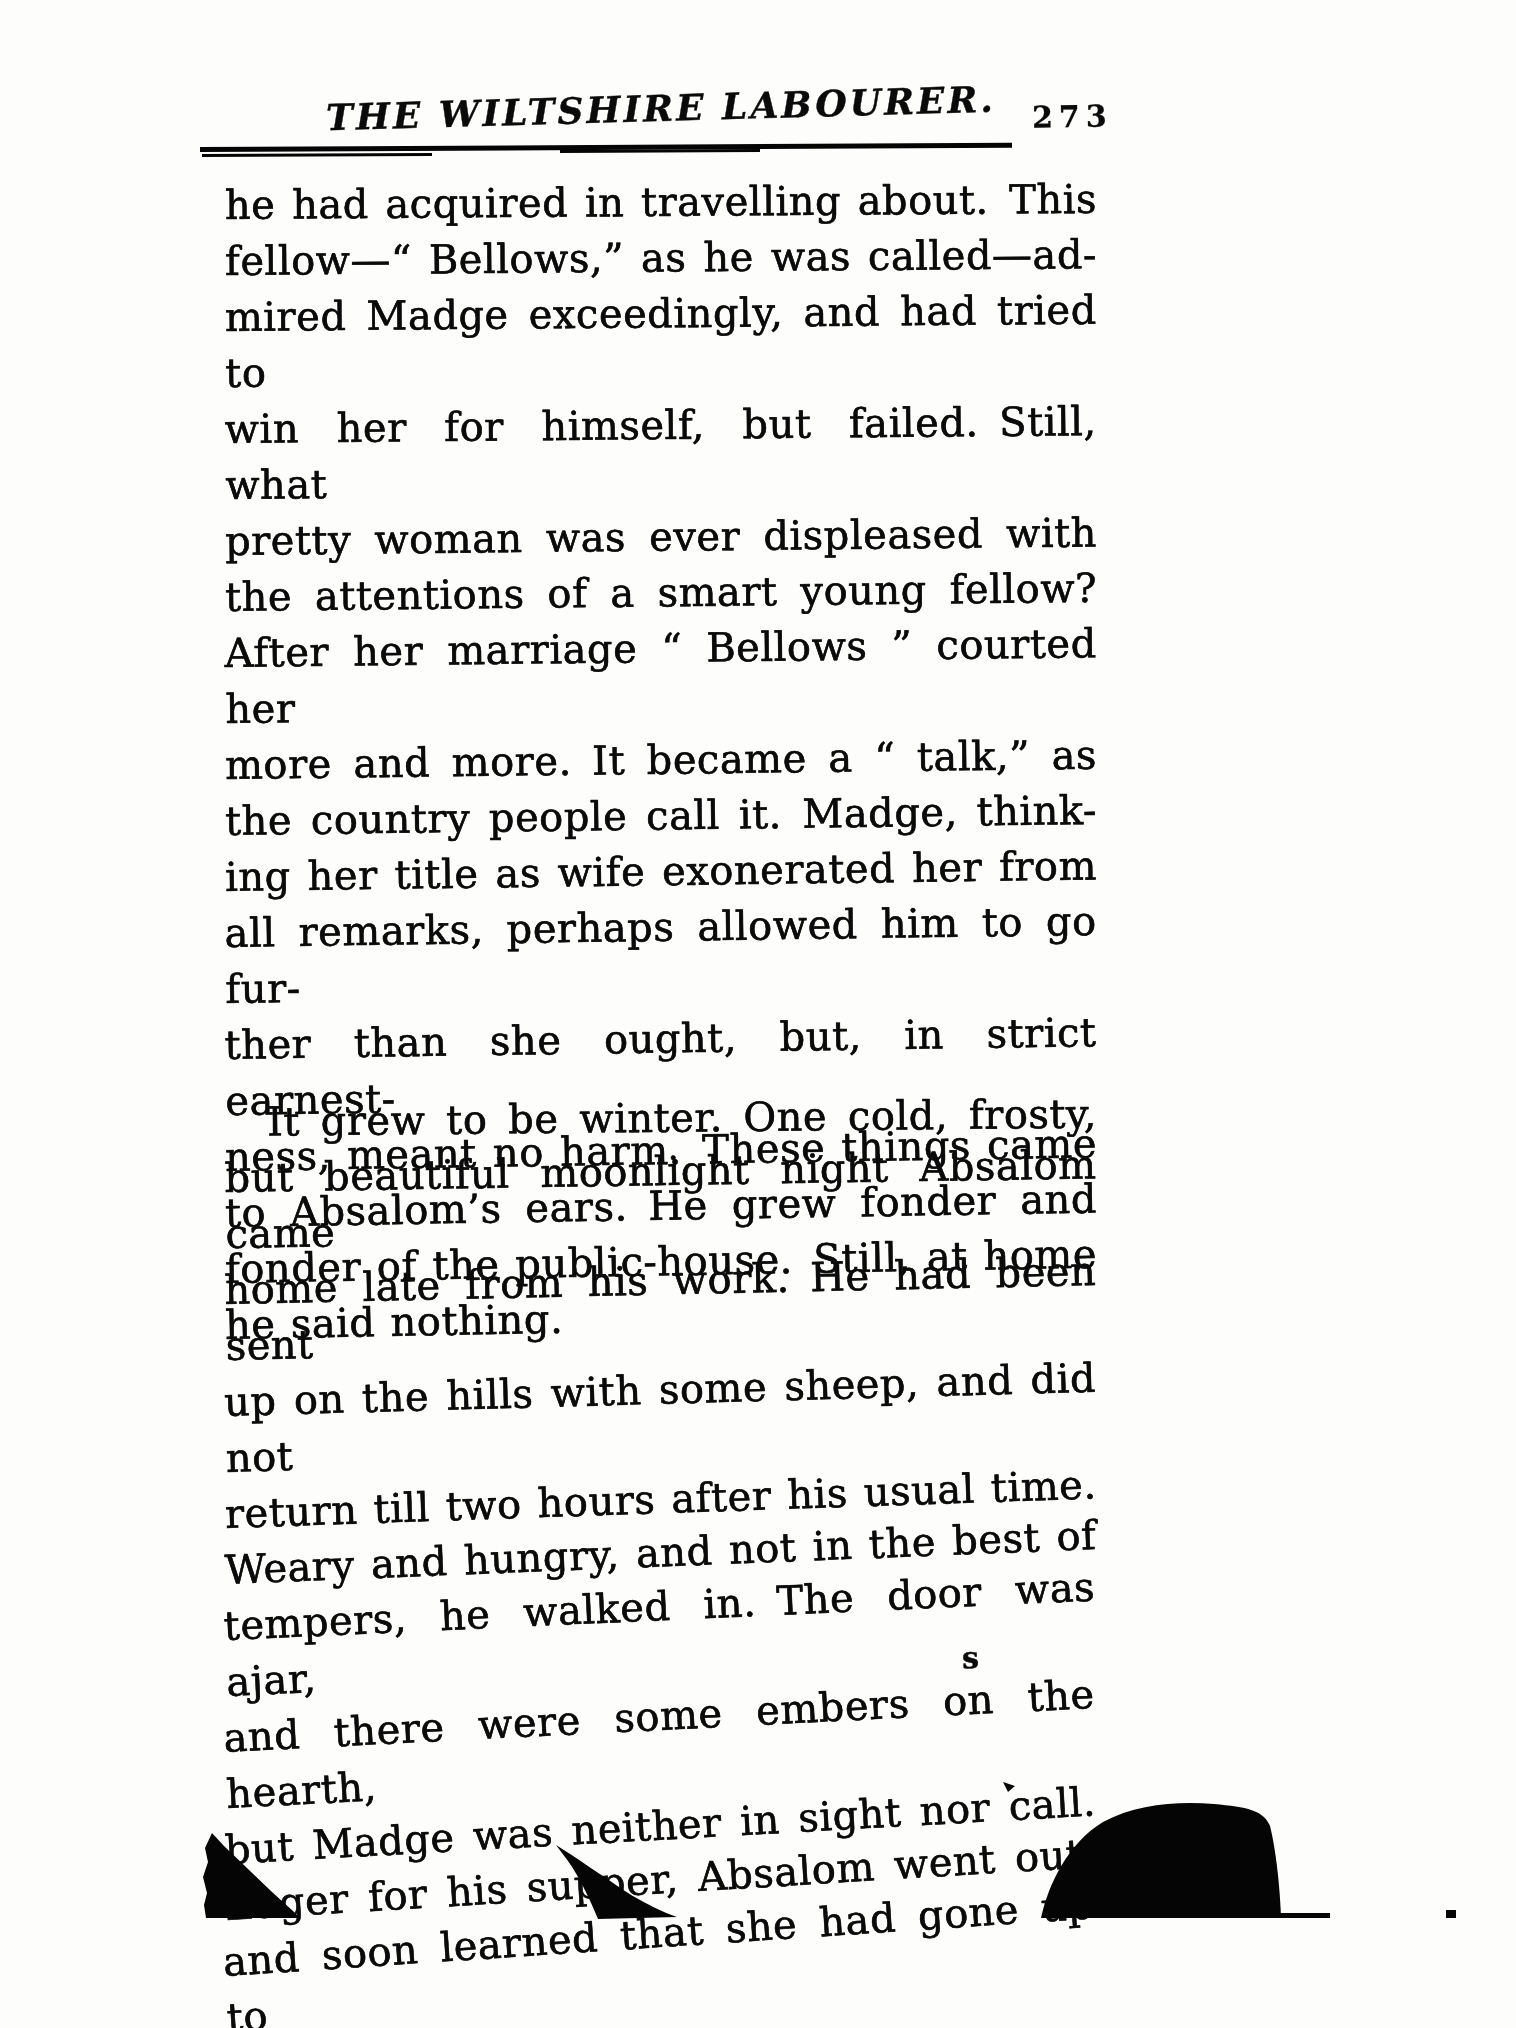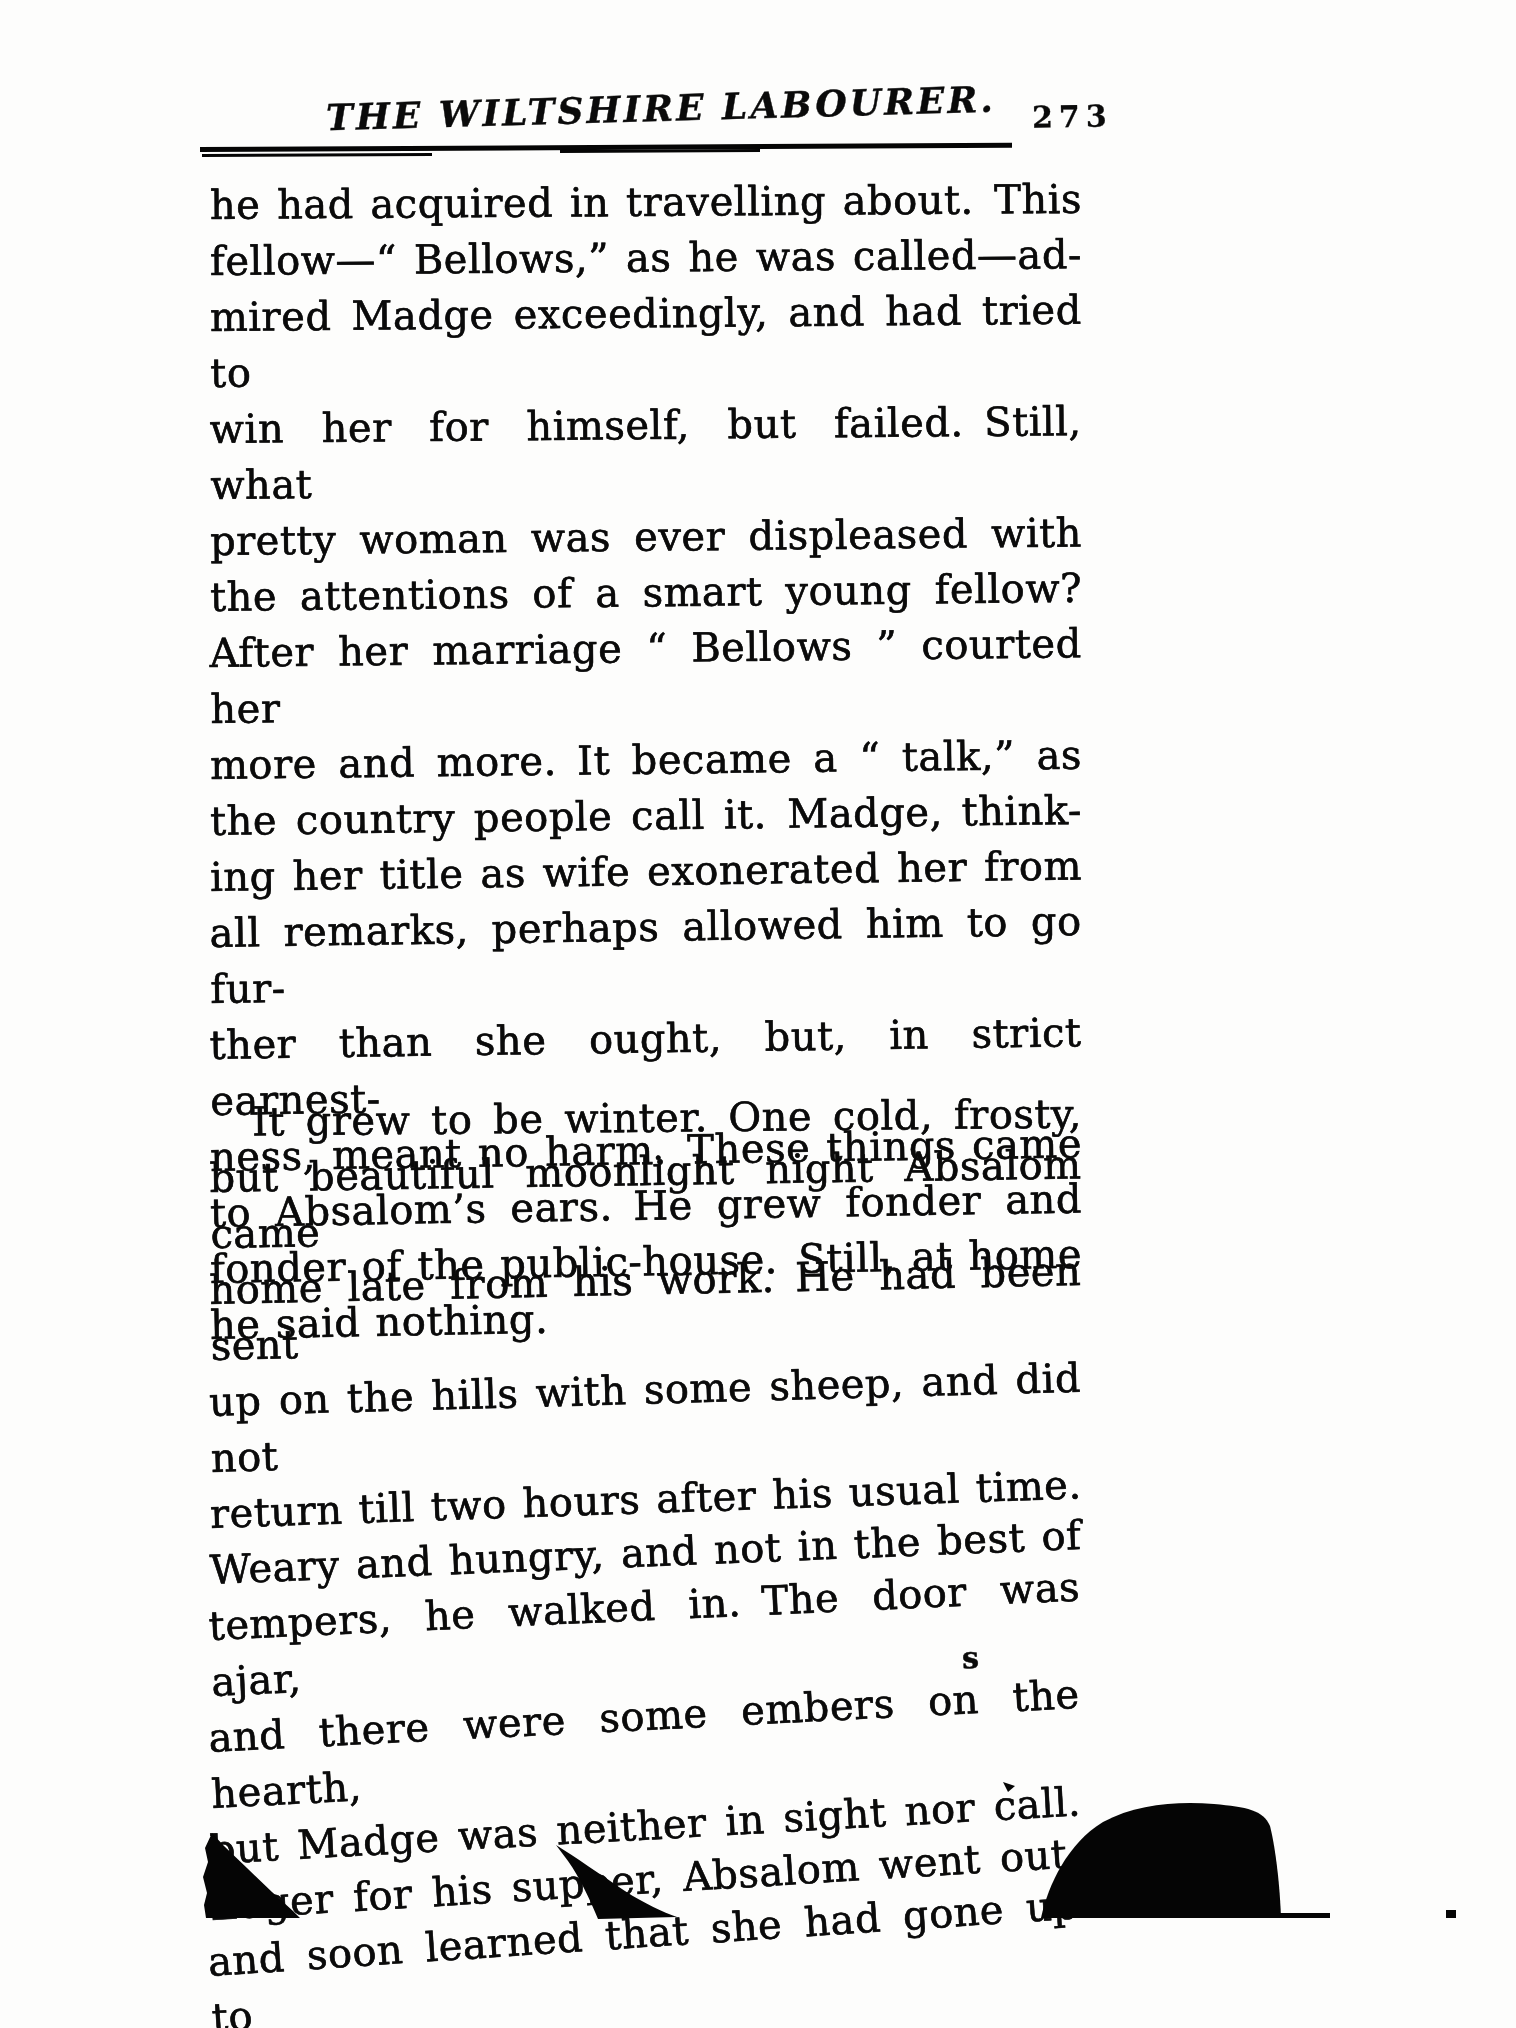--- a/index.html
+++ b/index.html
@@ -38,21 +38,21 @@
   .rule-frag-a{
     position:absolute;left:202px;top:154px;width:230px;height:3px;
     background:#050505;transform:rotate(-0.25deg);transform-origin:0 0;
   }
   .rule-frag-b{
     position:absolute;left:560px;top:150px;width:200px;height:3px;
     background:#050505;transform:rotate(-0.3deg);transform-origin:0 0;
   }
   
   .para{
-    position:absolute;left:210px;width:872px;
+    position:absolute;left:225px;width:872px;
     font-size:40px;line-height:56px;
     letter-spacing:0.5px;word-spacing:2px;
     -webkit-text-stroke:0.55px #141414;
     text-shadow:0 0 0.6px rgba(10,10,10,.85);
   }
   .p1{top:177px;}
   .p2{top:1094px;}
   .line{
     text-align:justify;
     -moz-text-align-last:justify;

